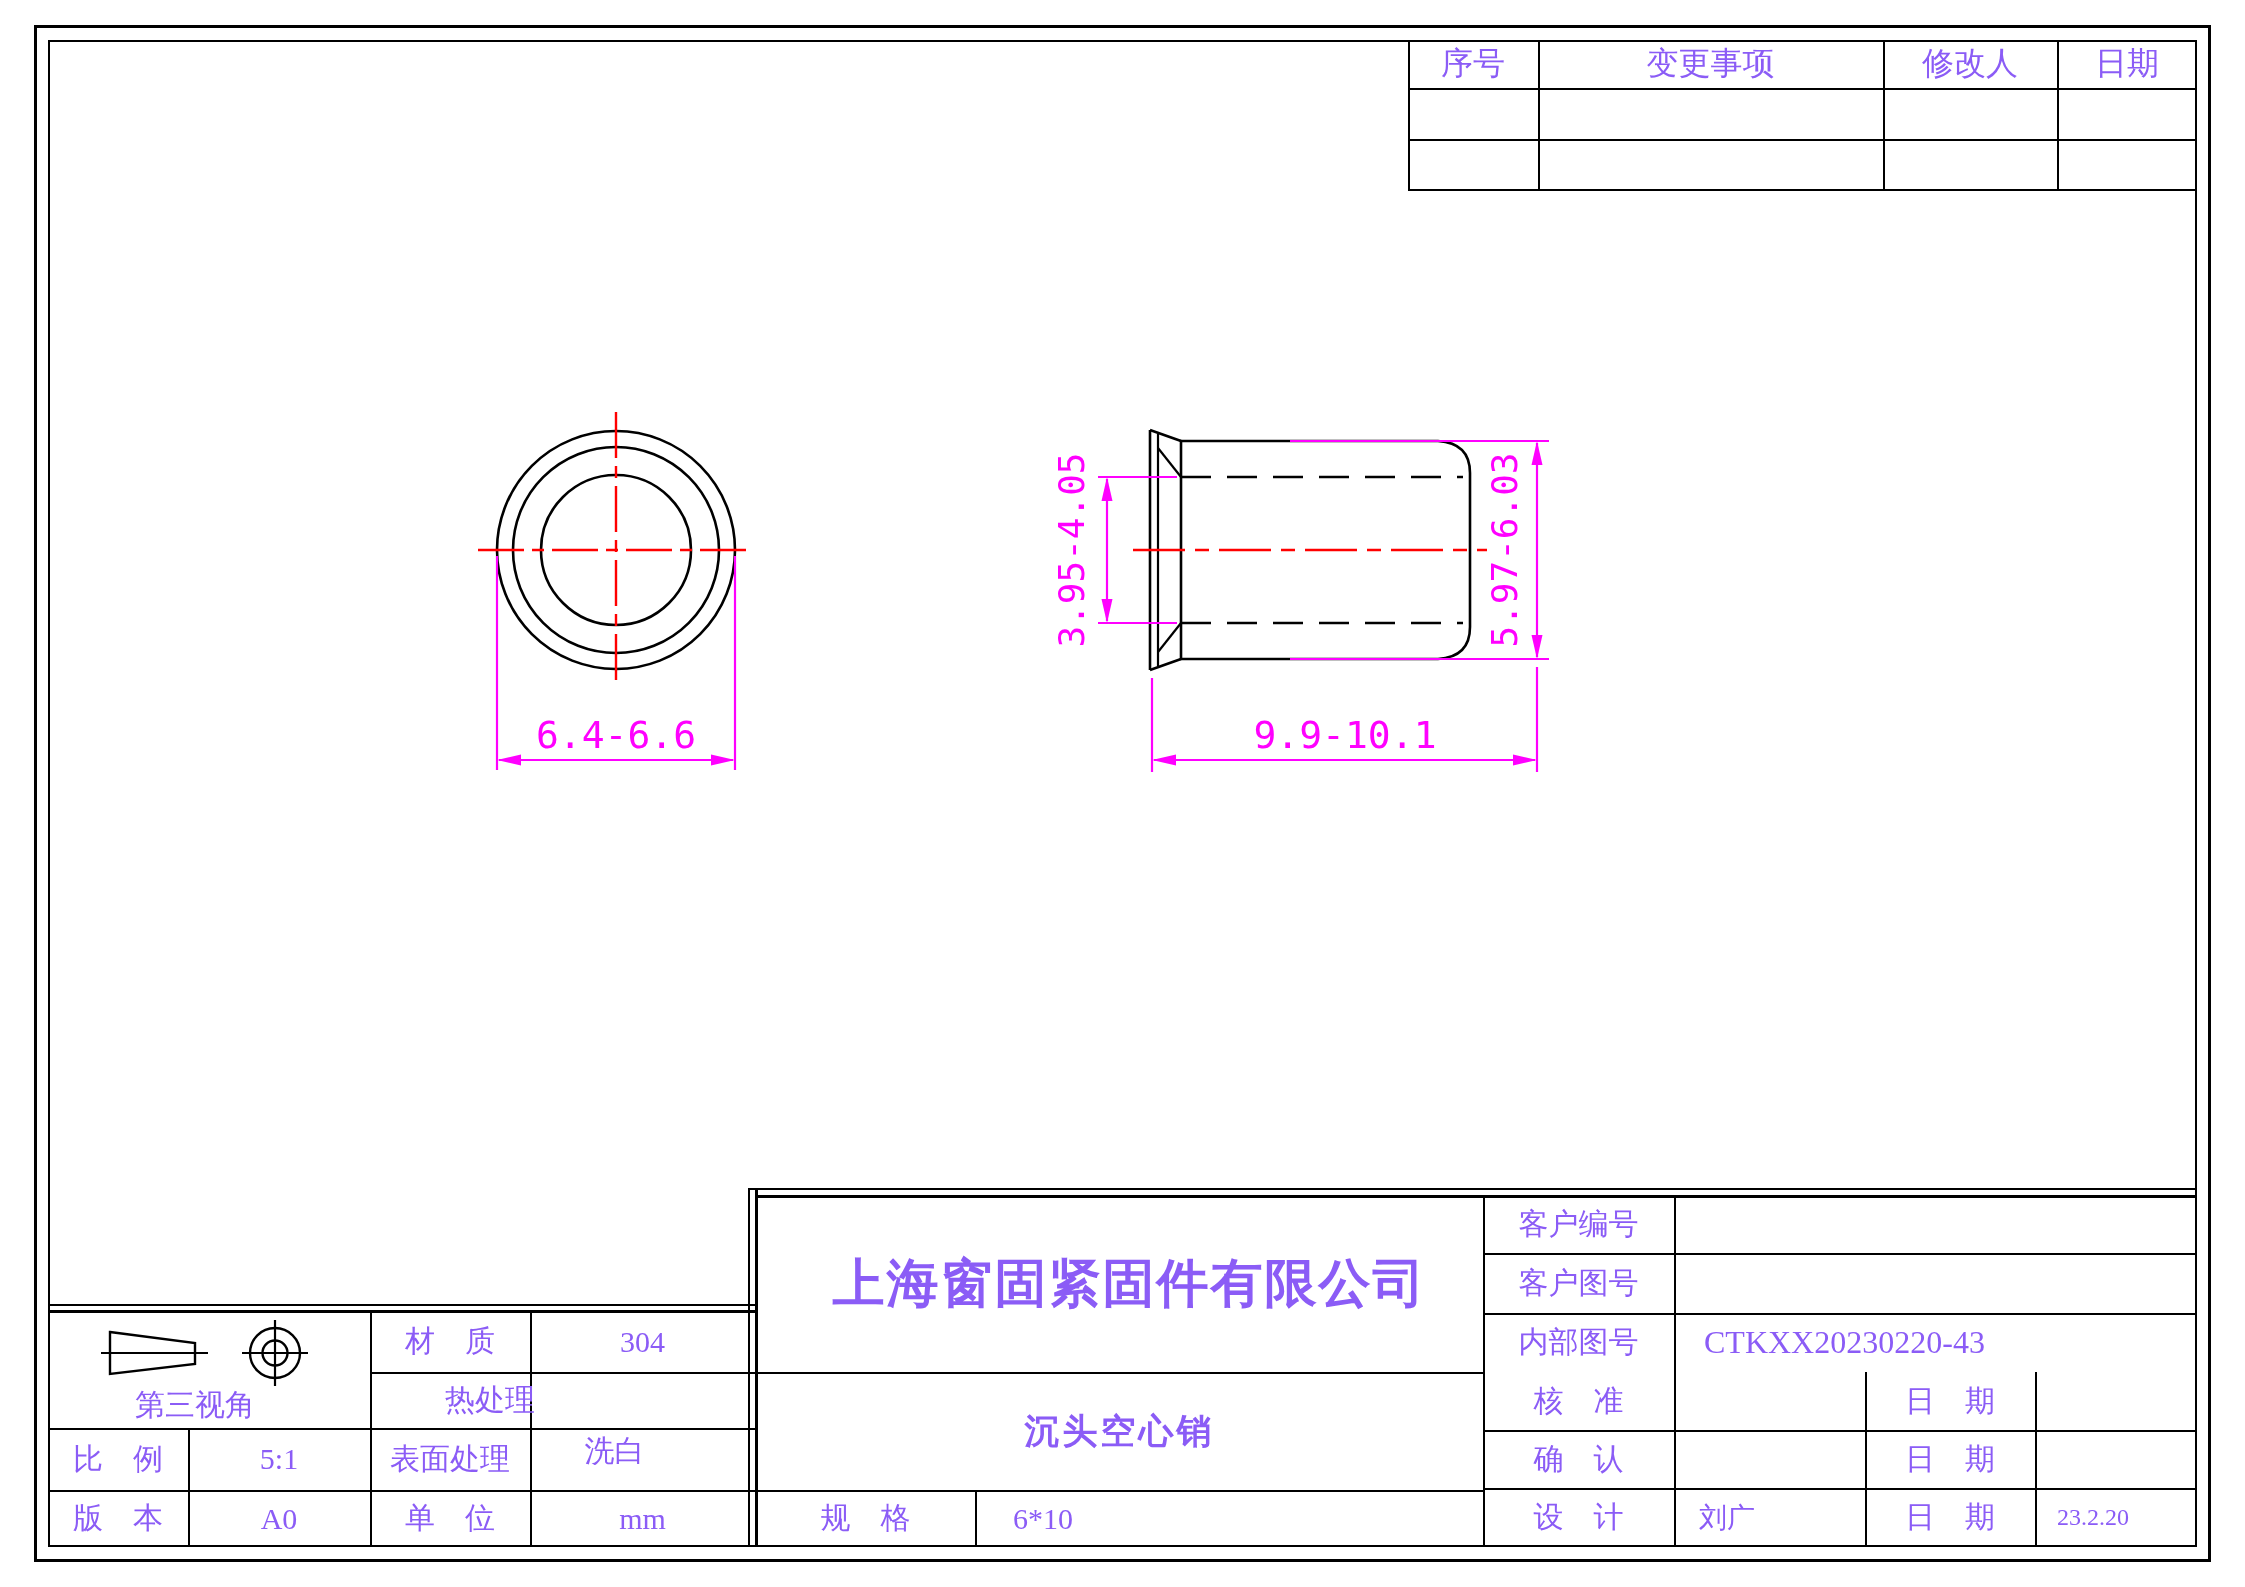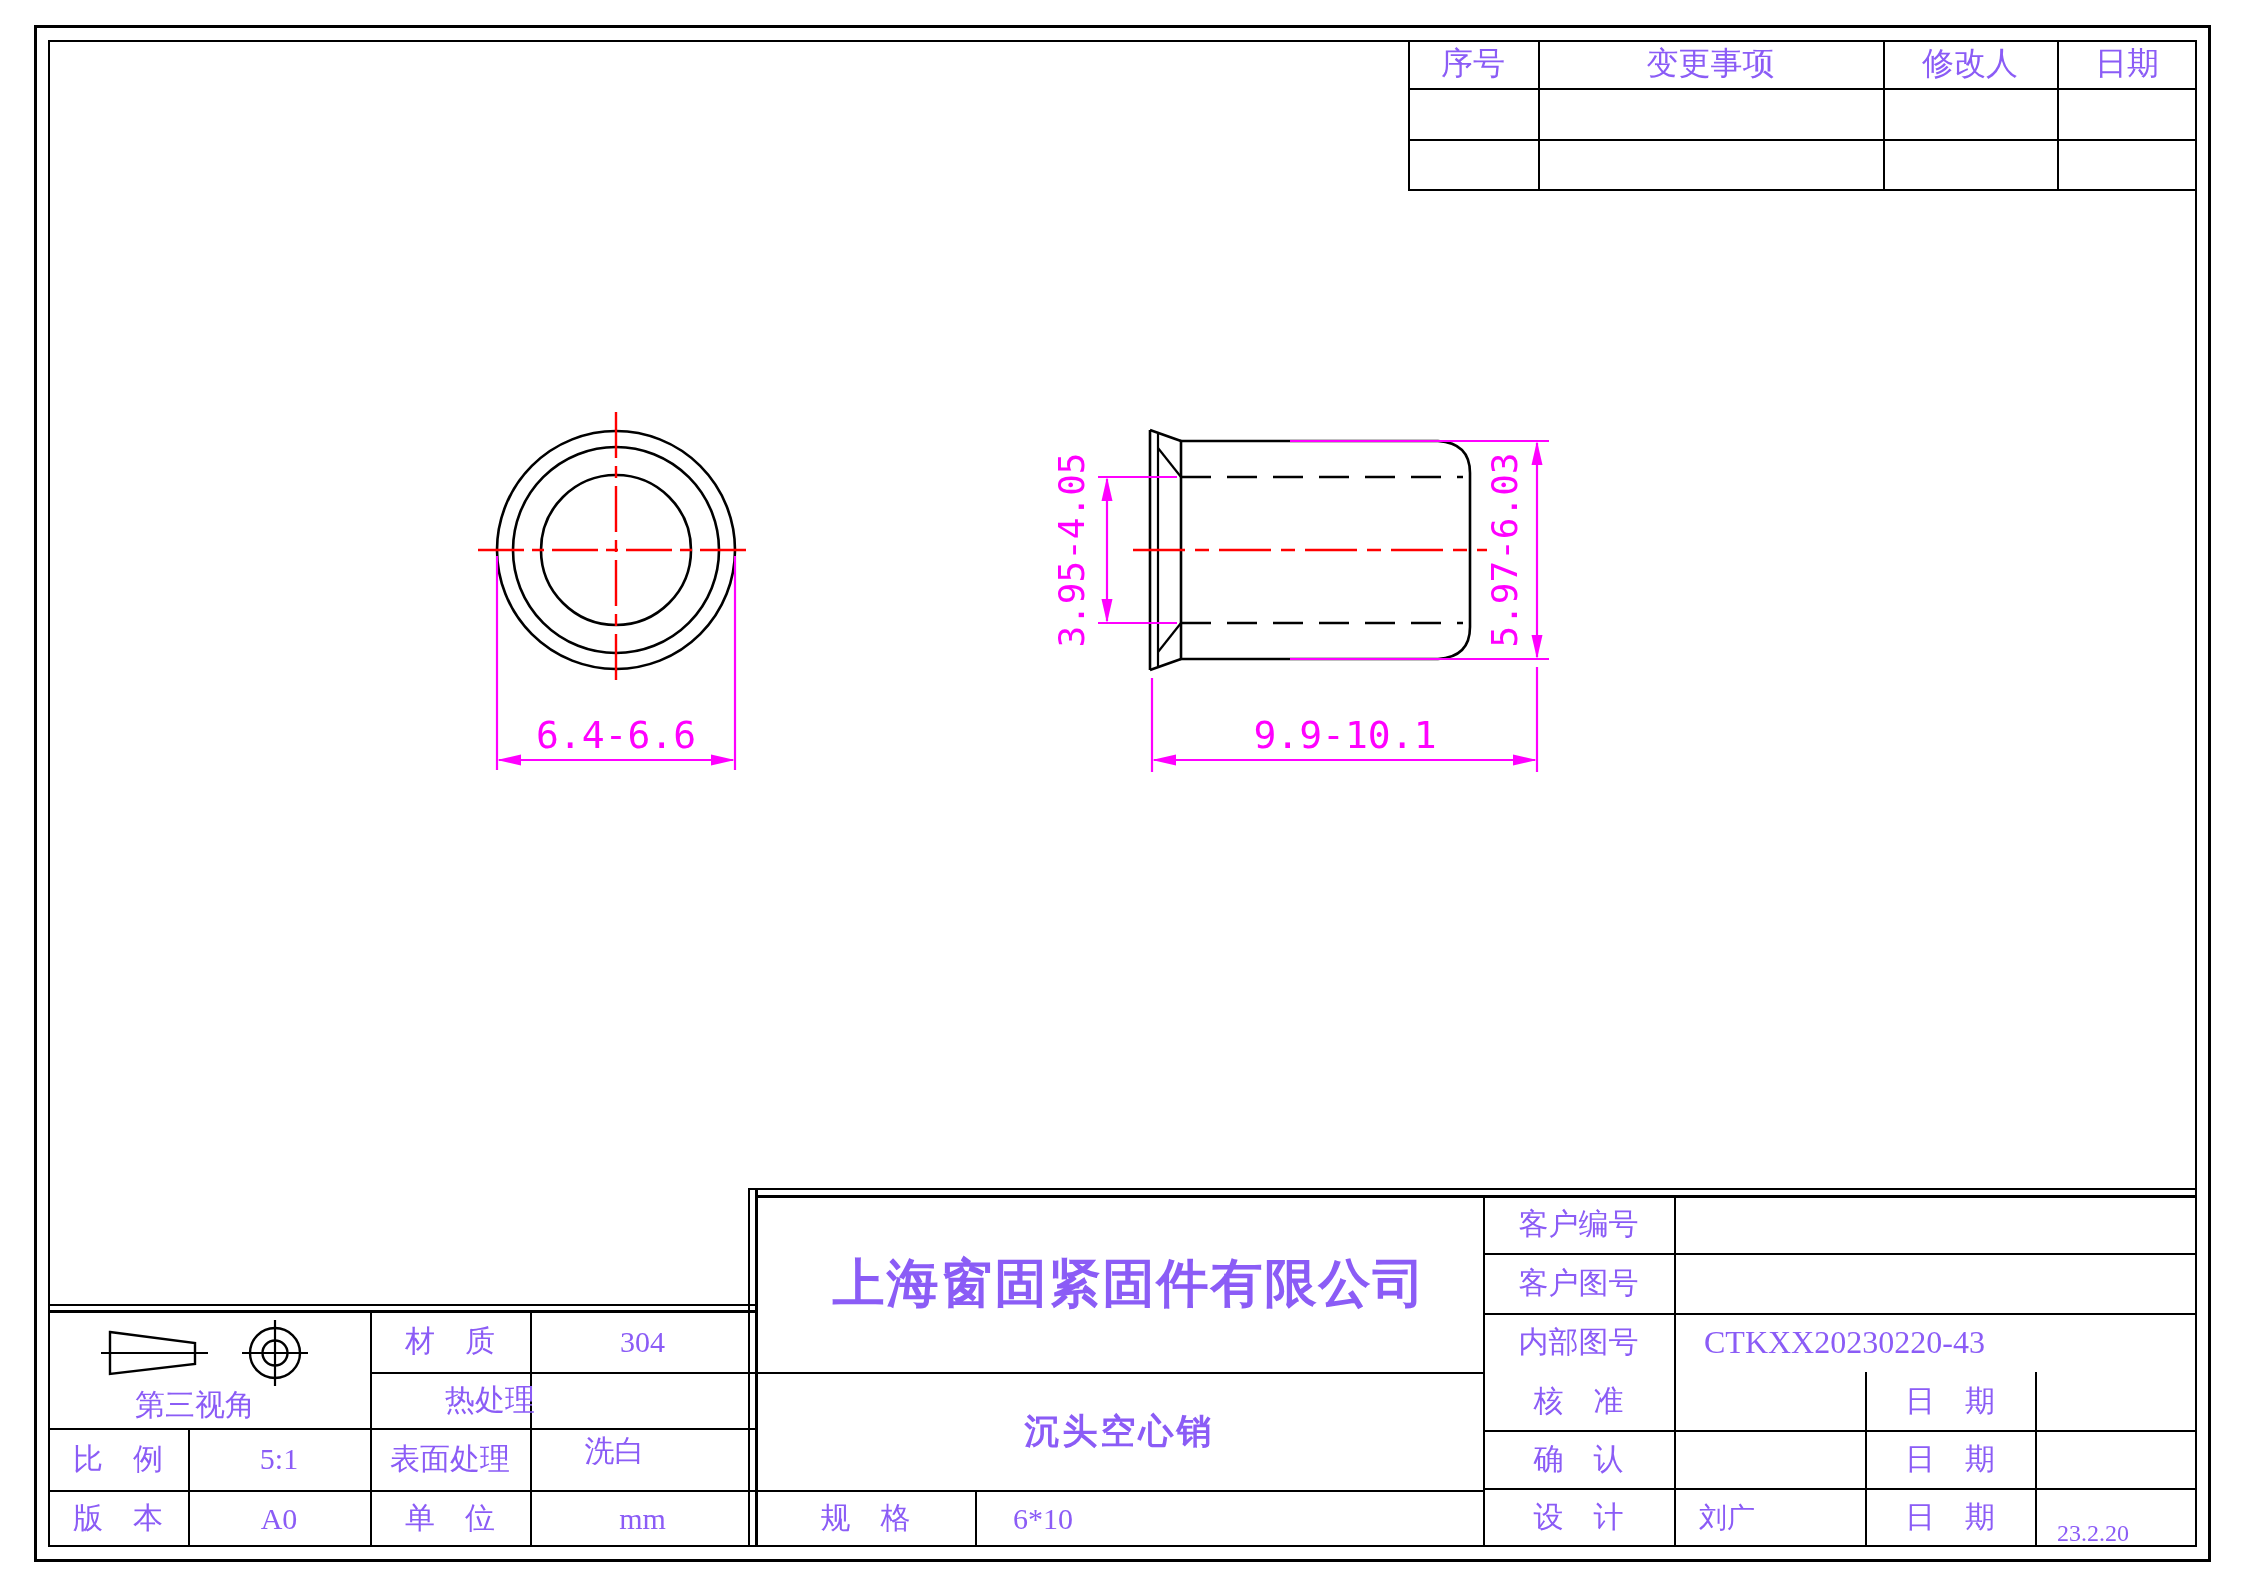--- a/index.html
+++ b/index.html
@@ -180,16 +180,16 @@
     <div class="cell small left-pad" style="left:2035px;top:1372px;width:162px;height:58px;padding-left:22px;"></div>
 
     <div class="cell lbl" style="left:1483px;top:1430px;width:191px;height:58px;">确　认</div>
     <div class="cell val left-pad" style="left:1674px;top:1430px;width:191px;height:58px;padding-left:25px;"></div>
     <div class="cell lbl" style="left:1865px;top:1430px;width:170px;height:58px;">日　期</div>
     <div class="cell small left-pad" style="left:2035px;top:1430px;width:162px;height:58px;padding-left:22px;"></div>
 
     <div class="cell lbl" style="left:1483px;top:1488px;width:191px;height:59px;">设　计</div>
     <div class="cell val left-pad" style="left:1674px;top:1488px;width:191px;height:59px;padding-left:25px;font-size:28px;">刘广</div>
     <div class="cell lbl" style="left:1865px;top:1488px;width:170px;height:59px;">日　期</div>
-    <div class="cell small left-pad" style="left:2035px;top:1488px;width:162px;height:59px;padding-left:22px;margin-top:16px;">23.2.20</div>
+    <div class="cell small left-pad" style="left:2035px;top:1488px;width:162px;height:59px;padding-left:22px;">23.2.20</div>
   </div>
 
 </div>
 
 </body></html>

